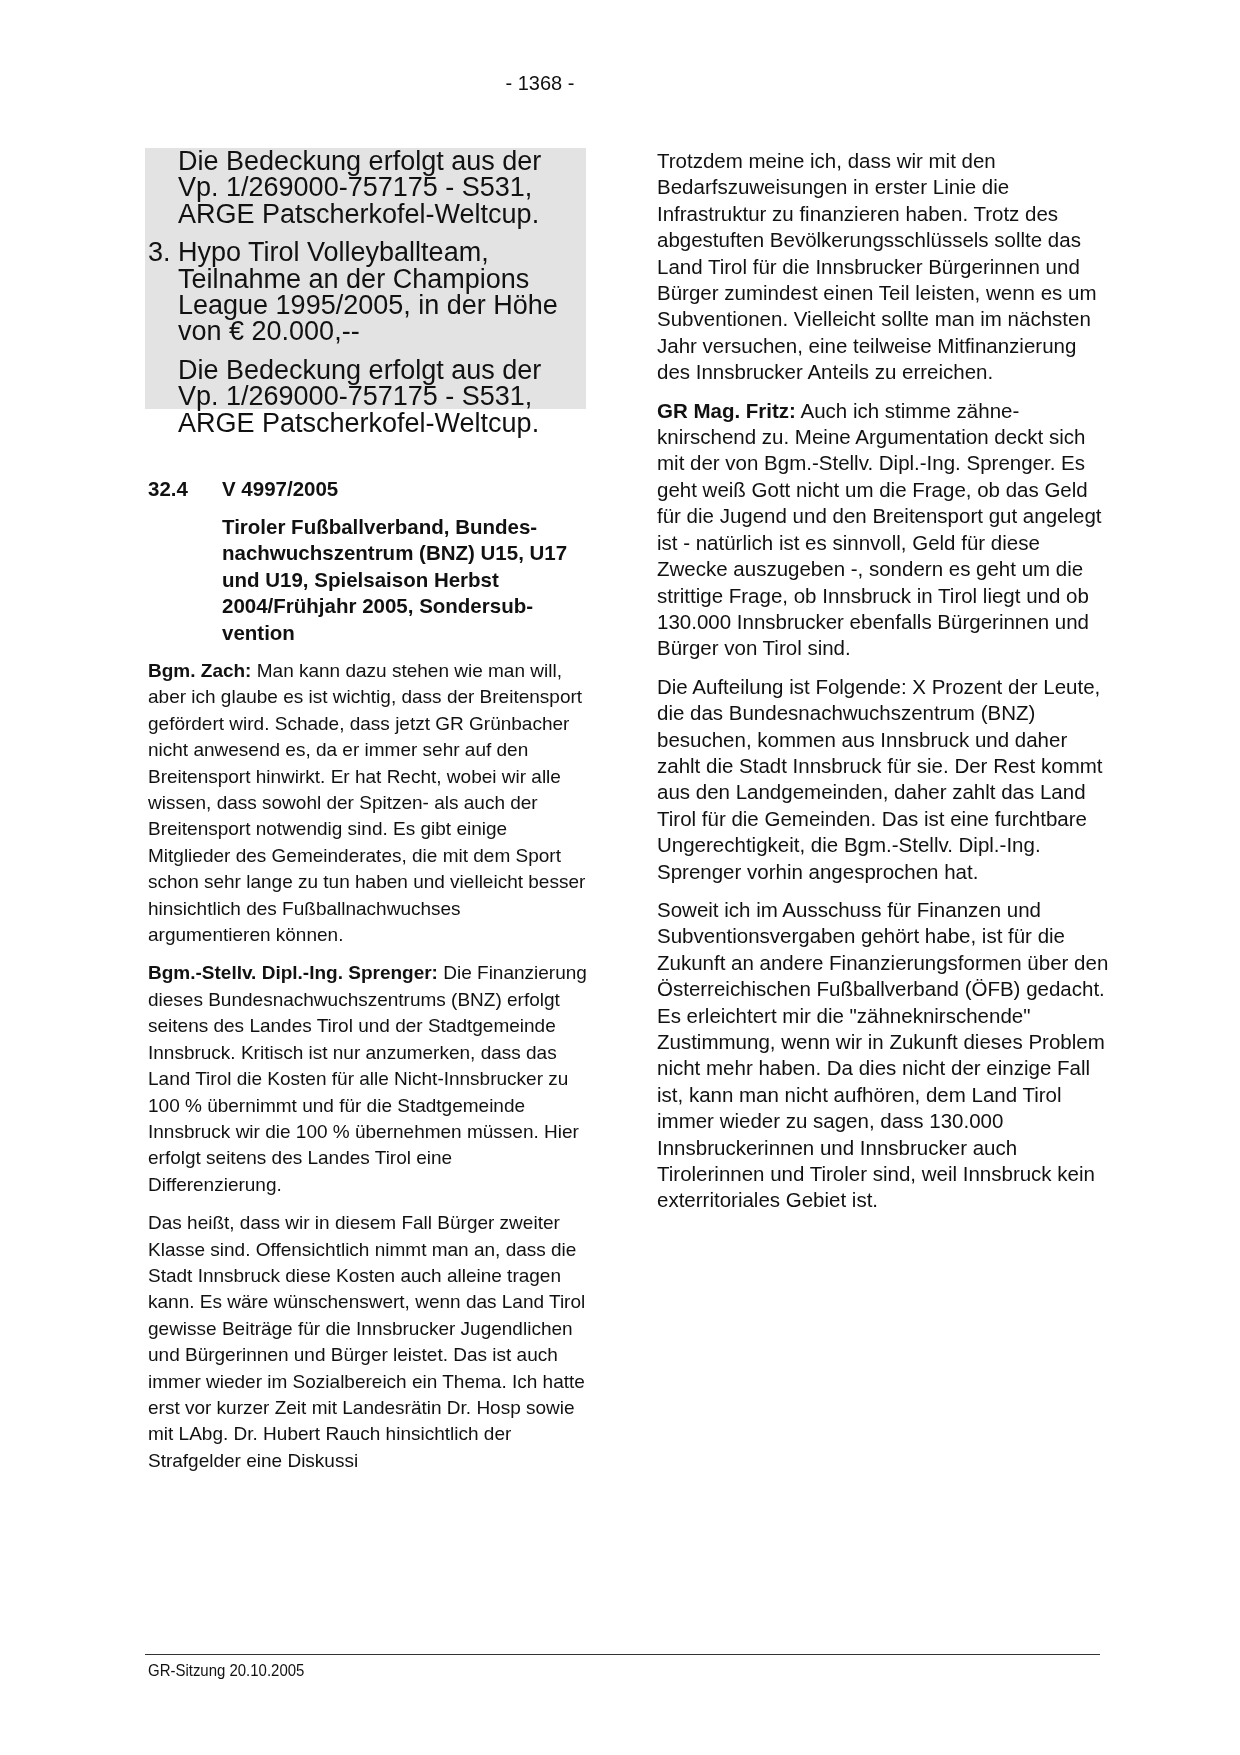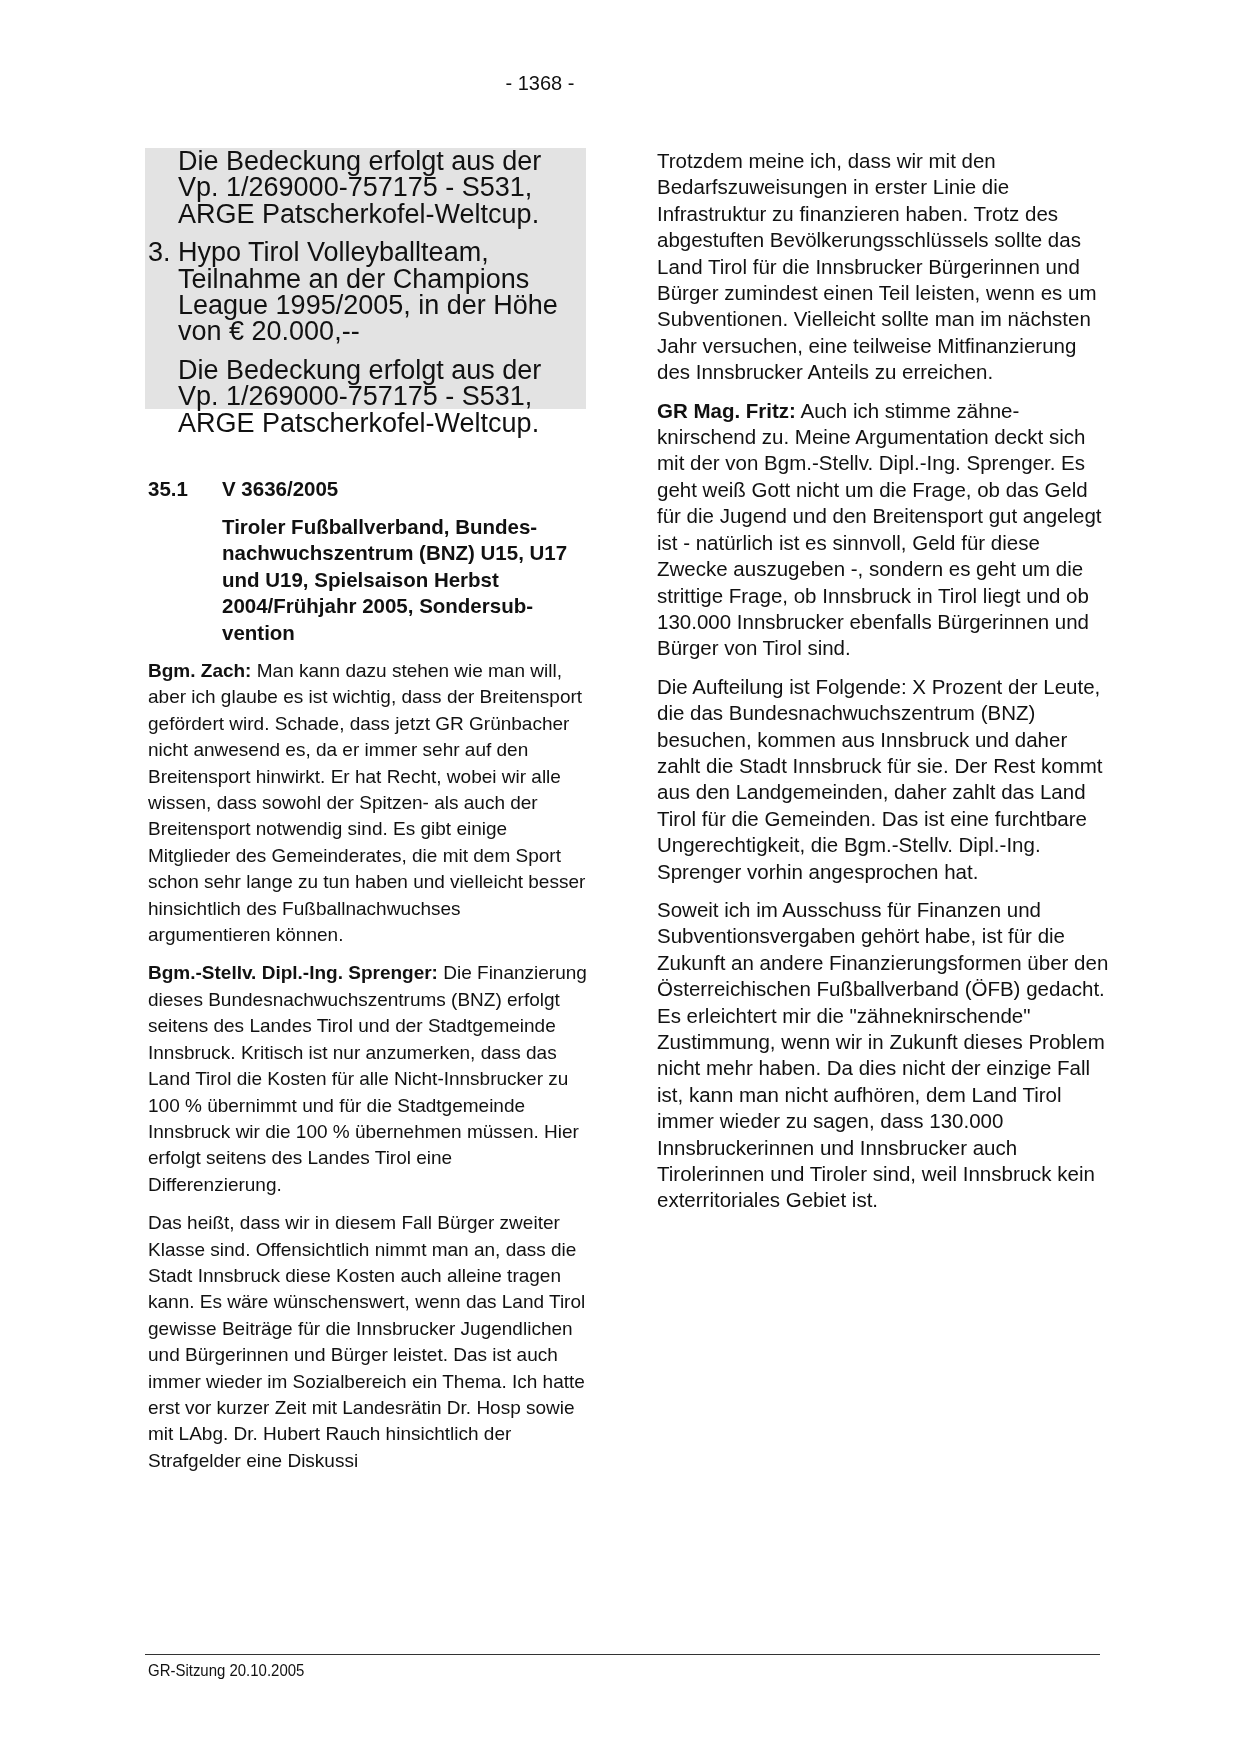--- a/index.html
+++ b/index.html
@@ -39,22 +39,22 @@
 <div class="box-inner">
   <p>Die Bedeckung erfolgt aus der Vp. 1/269000-757175 - S531, ARGE Pat­scherkofel-Weltcup.</p>
   <div class="list-item">
     <span class="list-num">3.</span>
     <span>Hypo Tirol Volleyballteam, Teilnahme an der Champions League 1995/2005, in der Höhe von € 20.000,--</span>
   </div>
   <p>Die Bedeckung erfolgt aus der Vp. 1/269000-757175 - S531, ARGE Pat­scherkofel-Weltcup.</p>
 </div>
 
 <div class="section-heading">
-  <span class="section-num">35.1</span>
-  <span class="section-id">V 3636/2005</span>
+  <span class="section-num">32.4</span>
+  <span class="section-id">V 4997/2005</span>
   <div class="section-title">Tiroler Fußballverband, Bundes­nachwuchszentrum (BNZ) U15, U17 und U19, Spielsaison Herbst 2004/Frühjahr 2005, Sondersub­vention</div>
 </div>
 
 <div class="body-left">
   <p><span class="speaker">Bgm. Zach:</span><span> Man kann dazu stehen wie man will, aber ich glaube es ist wichtig, dass der Breitensport gefördert wird. Schade, dass jetzt GR Grünbacher nicht anwesend es, da er immer sehr auf den Breitensport hinwirkt. Er hat Recht, wobei wir alle wissen, dass sowohl der Spitzen- als auch der Breitensport notwendig sind. Es gibt einige Mitglieder des Gemeinderates, die mit dem Sport schon sehr lange zu tun haben und vielleicht besser hinsichtlich des Fußballnachwuchses argumentieren können.</span></p>
   <p><span class="speaker">Bgm.-Stellv. Dipl.-Ing. Sprenger:</span><span> Die Finanzierung dieses Bundesnachwuchs­zentrums (BNZ) erfolgt seitens des Landes Tirol und der Stadtgemeinde Innsbruck. Kritisch ist nur anzumerken, dass das Land Tirol die Kosten für alle Nicht-Innsbrucker zu 100 % übernimmt und für die Stadtgemeinde Innsbruck wir die 100 % übernehmen müssen. Hier erfolgt seitens des Landes Tirol eine Differenzierung.</span></p>
   <p><span>Das heißt, dass wir in diesem Fall Bürger zweiter Klasse sind. Offensichtlich nimmt man an, dass die Stadt Innsbruck diese Kosten auch alleine tragen kann. Es wäre wünschenswert, wenn das Land Tirol gewisse Beiträge für die Innsbrucker Jugendlichen und Bürgerinnen und Bürger leistet. Das ist auch immer wieder im Sozialbereich ein Thema. Ich hatte erst vor kurzer Zeit mit Landesrätin Dr. Hosp sowie mit LAbg. Dr. Hubert Rauch hinsichtlich der Strafgelder eine Diskussi­</span></p>
 </div>
 
 <div class="body-right">

